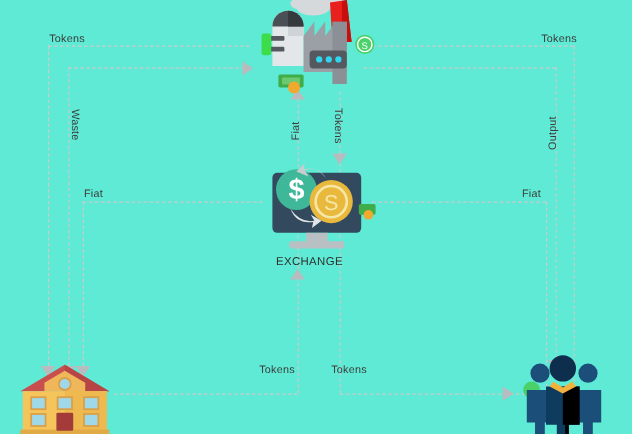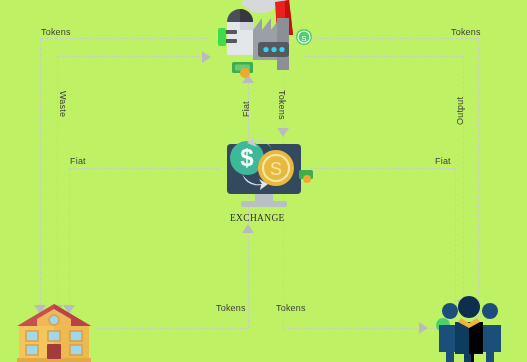--- a/index.html
+++ b/index.html
@@ -7,21 +7,21 @@
     padding: 0;
     background: #ffffff;
   }
   body {
     font-family: "Liberation Sans", sans-serif;
   }
   #canvas {
     position: relative;
     width: 527px;
     height: 362px;
-    background: #bef264;
+    background: #5eead4;
     overflow: hidden;
   }
 
   
   .vline {
     position: absolute;
     width: 0;
     border-left: 1.5px dashed #c9cbcc;
   }
   .hline {
@@ -61,21 +61,21 @@
   .lbl.rot-cw {            
     transform-origin: 0 0;
     transform: rotate(90deg);
   }
   .lbl.rot-ccw {           
     transform-origin: 0 0;
     transform: rotate(-90deg);
   }
   .caption {
     position: absolute;
-    font-family: Liberation Serif, serif;
+    font-family: Liberation Sans, sans-serif;
     font-size: 9.5px;
     color: #2f2f2f;
     letter-spacing: 0.3px;
     white-space: nowrap;
   }
 
   
   .icon {
     position: absolute;
   }

